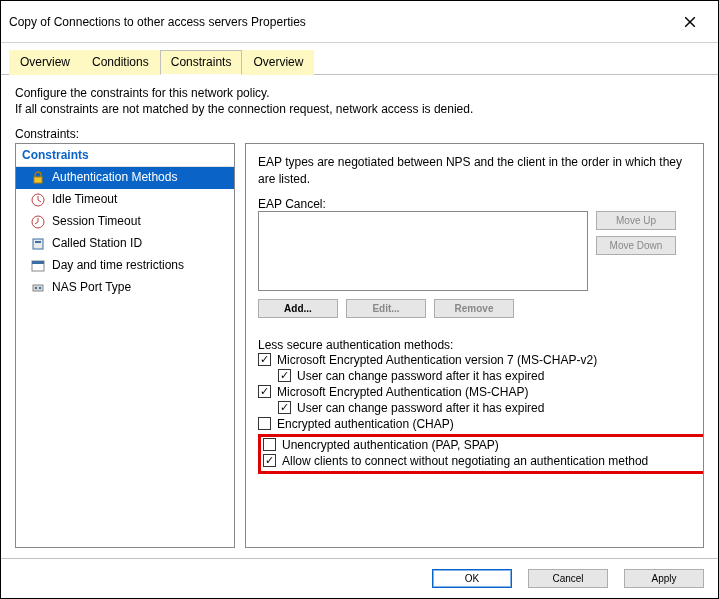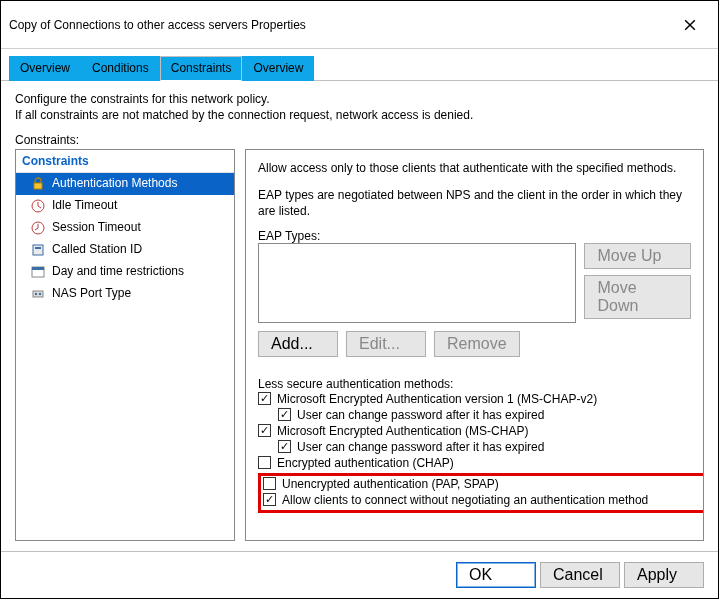--- a/index.html
+++ b/index.html
@@ -12,21 +12,21 @@
   }
   .window {
     width: 719px;
     height: 599px;
     border: 1px solid #000;
     display: flex;
     flex-direction: column;
     background: #fff;
   }
   .titlebar {
-    height: 48px;
+    height: 42px;
     border-bottom: 1px solid #d0d0d0;
     display: flex;
     align-items: center;
     padding: 0 8px;
     background: #fff;
   }
   .titlebar .title { flex: 1; font-size: 12px; }
   .close-btn {
     width: 40px; height: 28px;
     display: flex; align-items: center; justify-content: center;
@@ -39,21 +39,21 @@
     padding: 6px 8px 0 8px;
     gap: 0;
   }
   .tab {
     padding: 4px 10px 5px 10px;
     border: 1px solid transparent;
     border-bottom: none;
     cursor: default;
     position: relative;
     top: 1px;
-    background: #0ea5e9;
+    background: #fef9c3;
   }
   .tab.active {
     border-color: #c0c0c0;
     border-bottom: 1px solid #fff;
   }
   .desc {
     padding: 10px 14px 6px 14px;
     line-height: 1.35;
   }
   .label-constraints { padding: 4px 14px 2px 14px; }
@@ -89,28 +89,29 @@
   .detail-text { margin-bottom: 10px; line-height: 1.35; }
   .eap-row { display: flex; gap: 8px; align-items: flex-start; }
   .eap-list {
     width: 330px; height: 80px;
     border: 1px solid #888;
     background: #fff;
   }
   .side-buttons { display: flex; flex-direction: column; gap: 6px; }
   .btn {
     min-width: 80px;
-    padding: 3px 12px;
+    padding: 3px 4px;
     border: 1px solid #adadad;
     background: #e6e6e6;
+    text-align: center;
     cursor: default;
-    font-size: 16px;
+    font-size: 10px;
   }
   .btn.disabled { color: #888; }
-  .btn-row { display: flex; gap: 8px; margin: 8px 0 10px 0; }
+  .btn-row { display: flex; gap: 8px; margin: 8px 0 10px 0; font-weight: bold; }
   .less-secure { margin-top: 20px; }
   .chk-row { display: flex; align-items: center; gap: 6px; padding: 1px 0; }
   .chk-row.indent { padding-left: 20px; }
   .chk {
     width: 13px; height: 13px;
     border: 1px solid #333;
     display: inline-flex; align-items: center; justify-content: center;
     background: #fff;
     font-size: 10px;
     line-height: 1;
@@ -120,21 +121,21 @@
     border: 3px solid #e00000;
     padding: 0 4px 2px 2px;
     margin-top: 2px;
     width: 452px;
   }
   .footer {
     border-top: 1px solid #c0c0c0;
     padding: 10px 14px;
     display: flex;
     justify-content: flex-end;
-    gap: 4px;
+    gap: 16px;
   }
   .footer .btn { min-width: 80px; }
   .footer .btn.default {
     border: 1px solid #0a64c8;
     background: #fff;
     box-shadow: inset 0 0 0 1px #7eb4ea;
   }
 </style>
 </head>
 <body>
@@ -224,44 +225,43 @@
               <rect x="3" y="5" width="10" height="6" fill="#d8d8d8" stroke="#888"></rect>
               <rect x="5" y="7" width="2" height="2" fill="#3a6ea5"></rect>
               <rect x="9" y="7" width="2" height="2" fill="#3a6ea5"></rect>
             </svg>
         </span>
         <span>NAS Port Type</span>
       </div>
     </div>
 
     <div class="detailbox">
-      <div class="detail-text">Allow access only to those clients that authenticate with the specified methods.</div>
       <div class="detail-text">EAP types are negotiated between NPS and the client in the order in which they are listed.</div>
-      <div>EAP Types:</div>
+      <div>EAP Cancel:</div>
 
       <div class="eap-row">
         <div class="eap-list"></div>
         <div class="side-buttons">
           <div class="btn disabled">Move Up</div>
           <div class="btn disabled">Move Down</div>
         </div>
       </div>
 
       <div class="btn-row">
         <div class="btn">Add...</div>
         <div class="btn disabled">Edit...</div>
         <div class="btn disabled">Remove</div>
       </div>
 
       <div class="less-secure">
         <div>Less secure authentication methods:</div>
 
         <div class="chk-row">
           <span class="chk checked"></span>
-          <span>Microsoft Encrypted Authentication version 1 (MS-CHAP-v2)</span>
+          <span>Microsoft Encrypted Authentication version 7 (MS-CHAP-v2)</span>
         </div>
         <div class="chk-row indent">
           <span class="chk checked"></span>
           <span>User can change password after it has expired</span>
         </div>
 
         <div class="chk-row">
           <span class="chk checked"></span>
           <span>Microsoft Encrypted Authentication (MS-CHAP)</span>
         </div>

